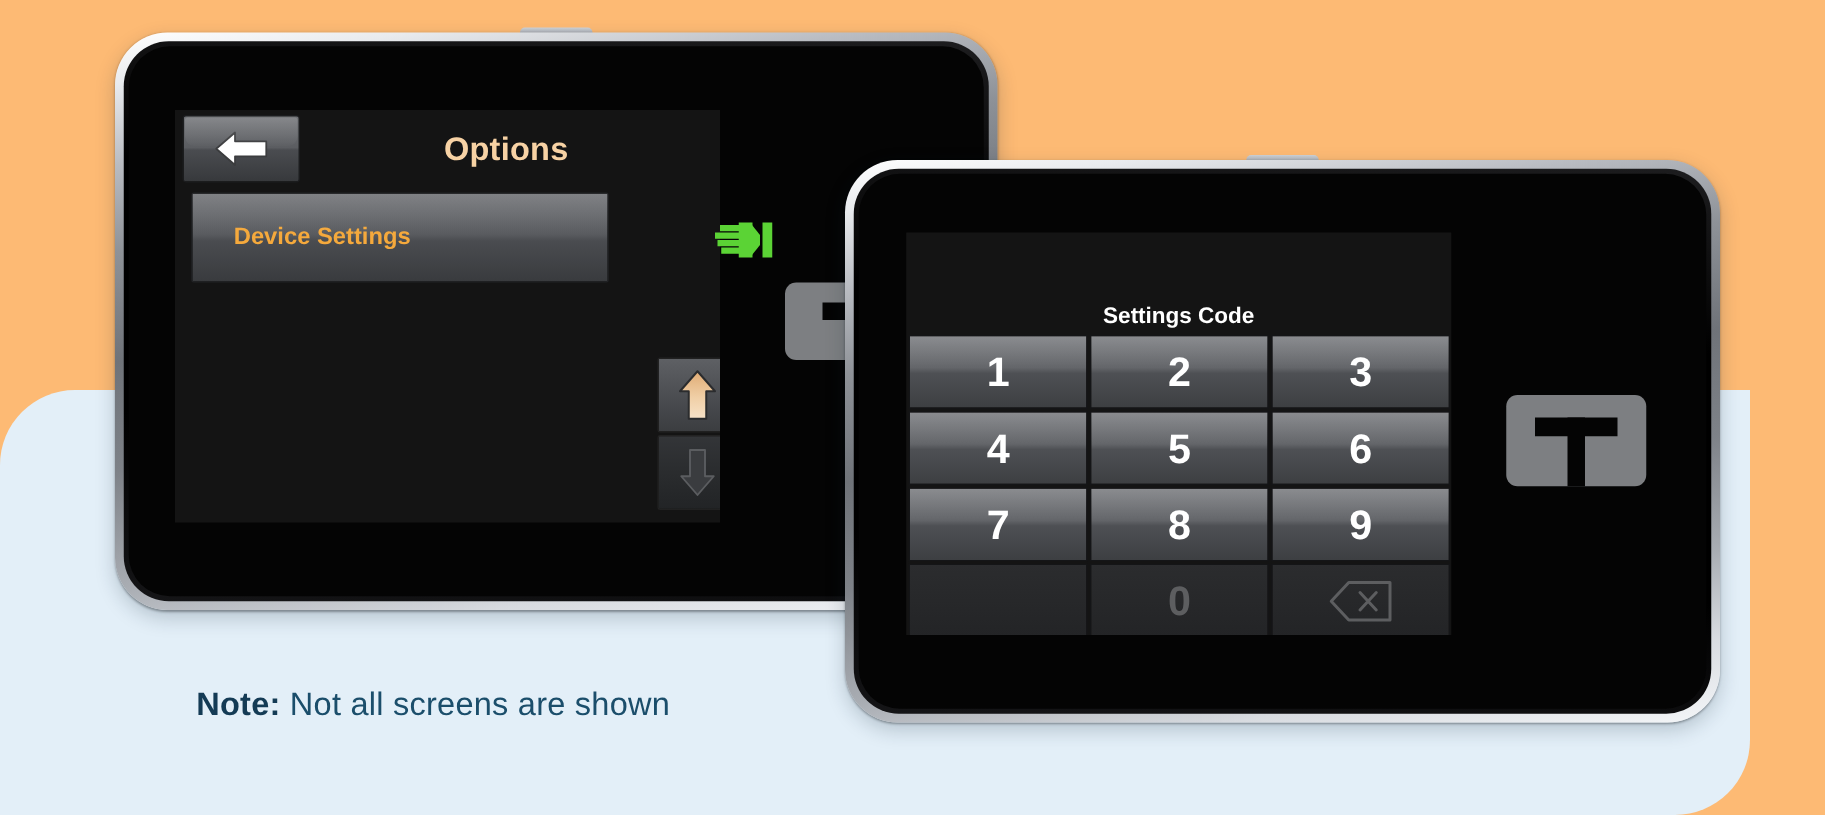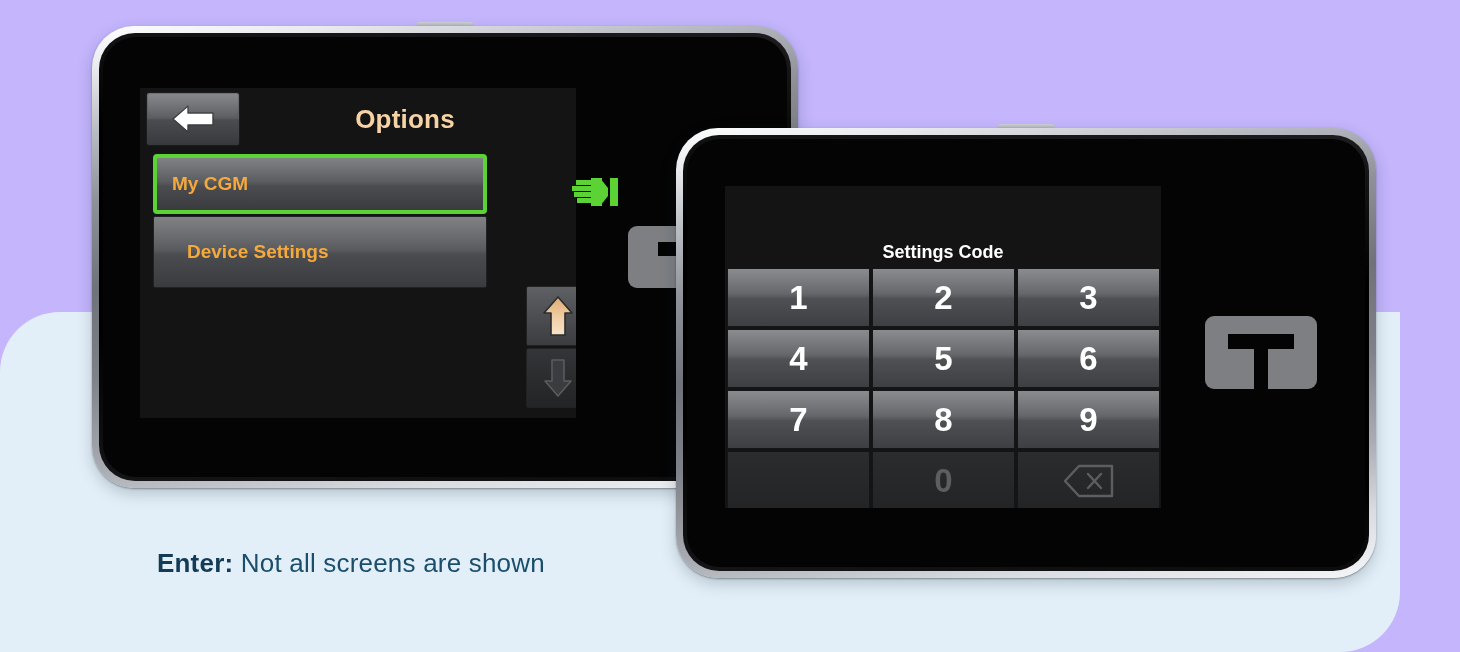--- a/index.html
+++ b/index.html
@@ -10,21 +10,21 @@
     height: 652px;
     overflow: hidden;
     background: #ffffff;
     font-family: "Liberation Sans", sans-serif;
   }
 
   #stage {
     position: relative;
     width: 1460px;
     height: 652px;
-    background: #c4b5fd;
+    background: #fdba74;
   }
 
   
   .blue-panel {
     position: absolute;
     left: 0;
     top: 312px;
     width: 1400px;
     height: 340px;
     background: #e3eff8;
@@ -335,23 +335,20 @@
     <div class="hdr-row">
       <div class="gbtn backbtn">
         <svg class="arrow-left" viewBox="0 0 44 30">
           <path d="M2 15 L17 2 L17 9 L42 9 L42 21 L17 21 L17 28 Z" fill="#ffffff" stroke="#3b3c3e" stroke-width="1.4" stroke-linejoin="round"></path>
         </svg>
       </div>
       <div class="page-title">Options</div>
     </div>
 
     <div class="menu-list">
-      <div class="menu-item selected">
-        <span>My CGM</span>
-      </div>
       <div class="menu-item">
         <span>Device Settings</span>
       </div>
     </div>
 
     <div class="scroller">
       <div class="scroll-btn up">
         <svg class="arrow-up-glyph" viewBox="0 0 32 42">
           <defs>
             <linearGradient id="tanGrad" x1="0" y1="0" x2="0" y2="1">
@@ -420,17 +417,17 @@
       </div>
     </div>
   </div>
 
   <div class="tlogo" id="tlogo-right">
     <div class="tcut-h"></div>
     <div class="tcut-v"></div>
   </div>
 
   <div class="note">
-    <b>Enter:</b>
+    <b>Note:</b>
     <span>Not all screens are shown</span>
   </div>
 
 </div>
 
 </body></html>

